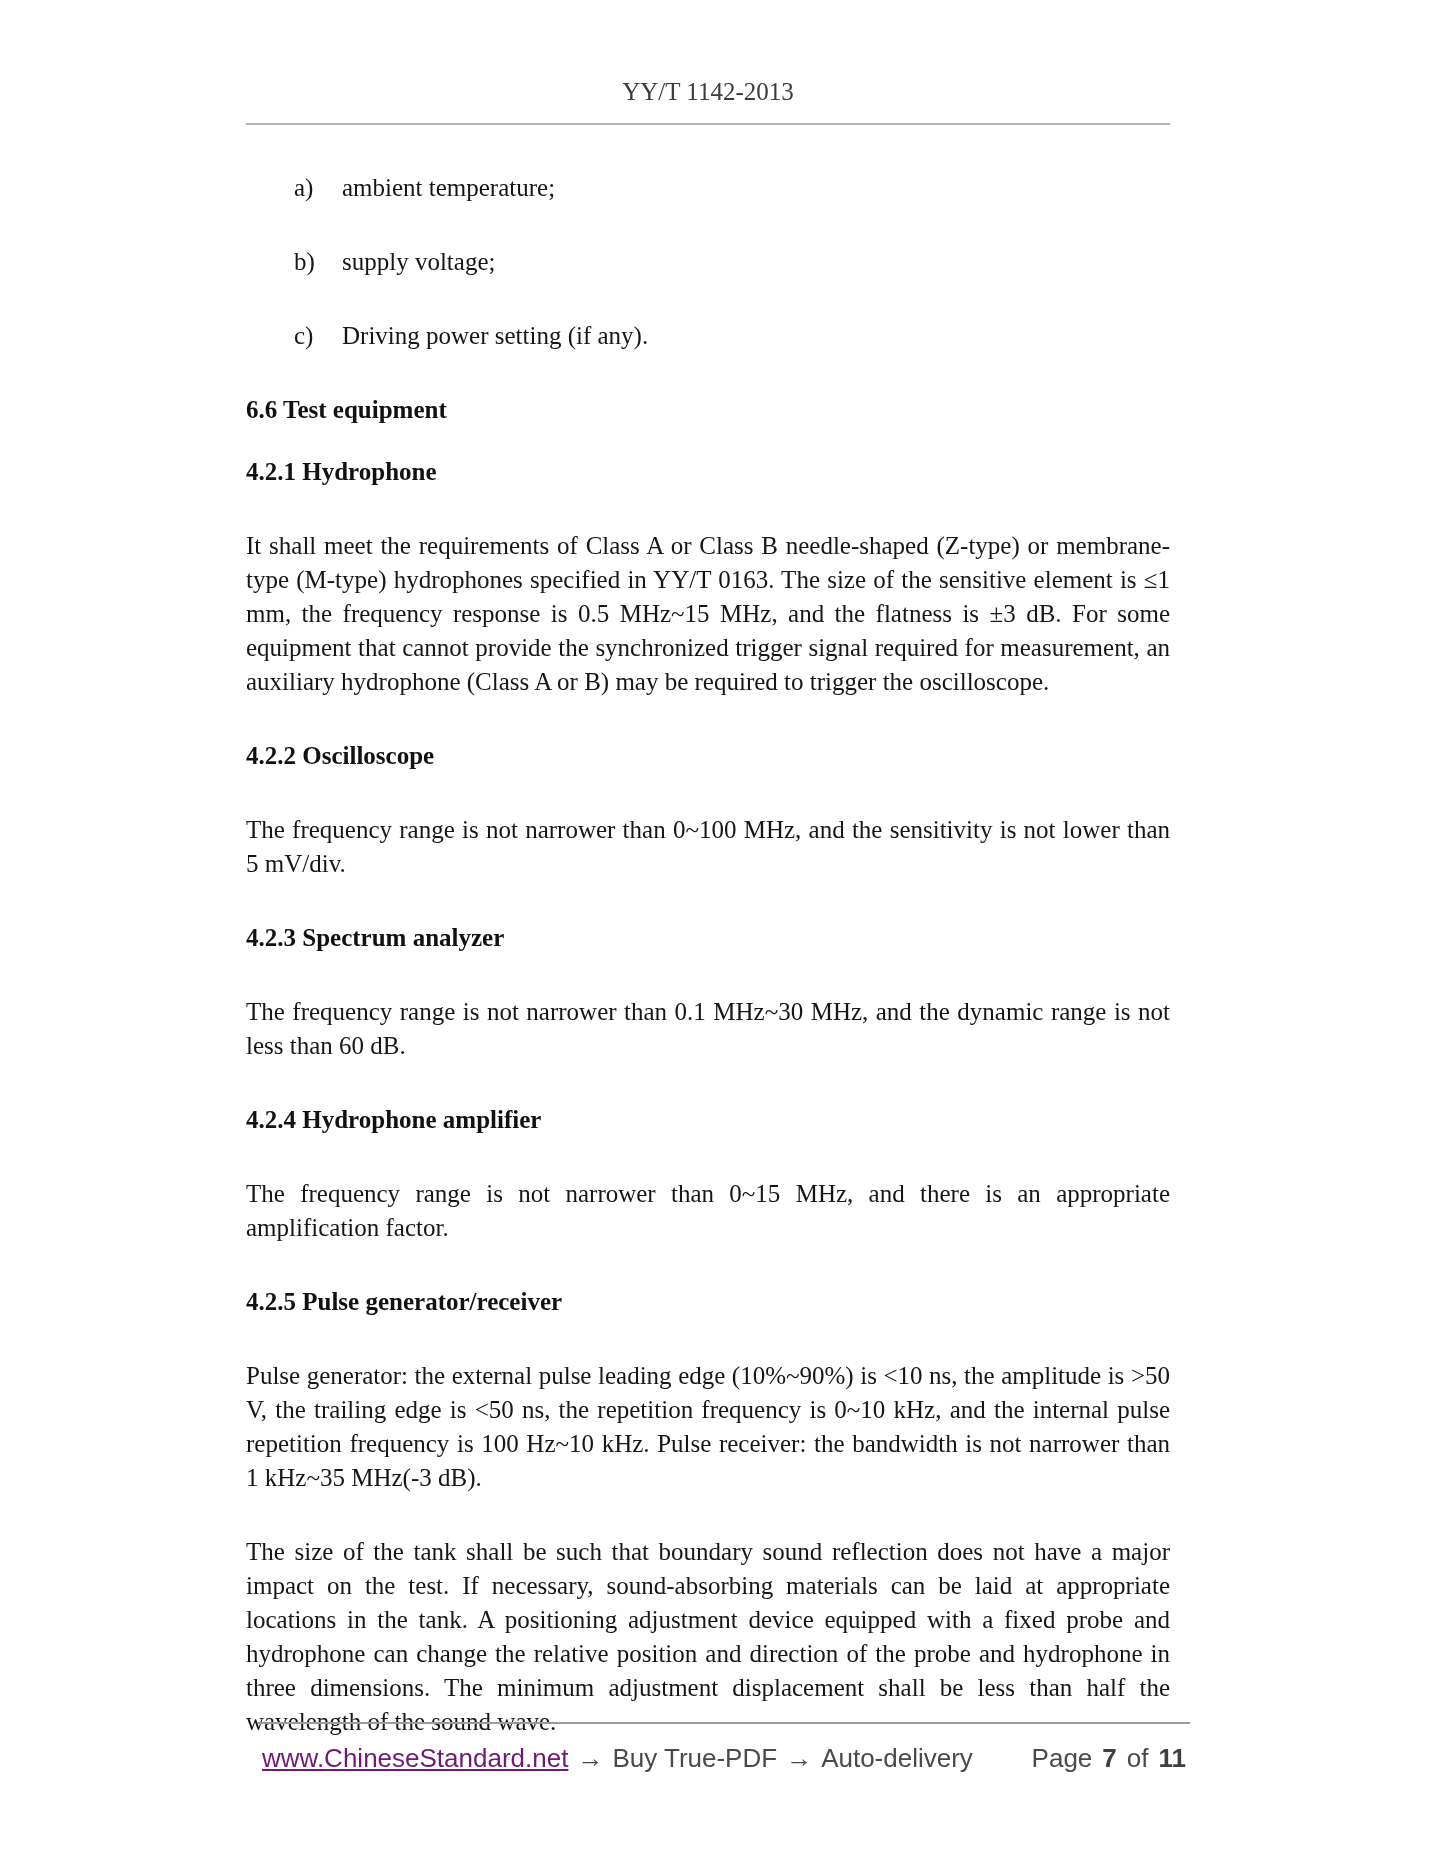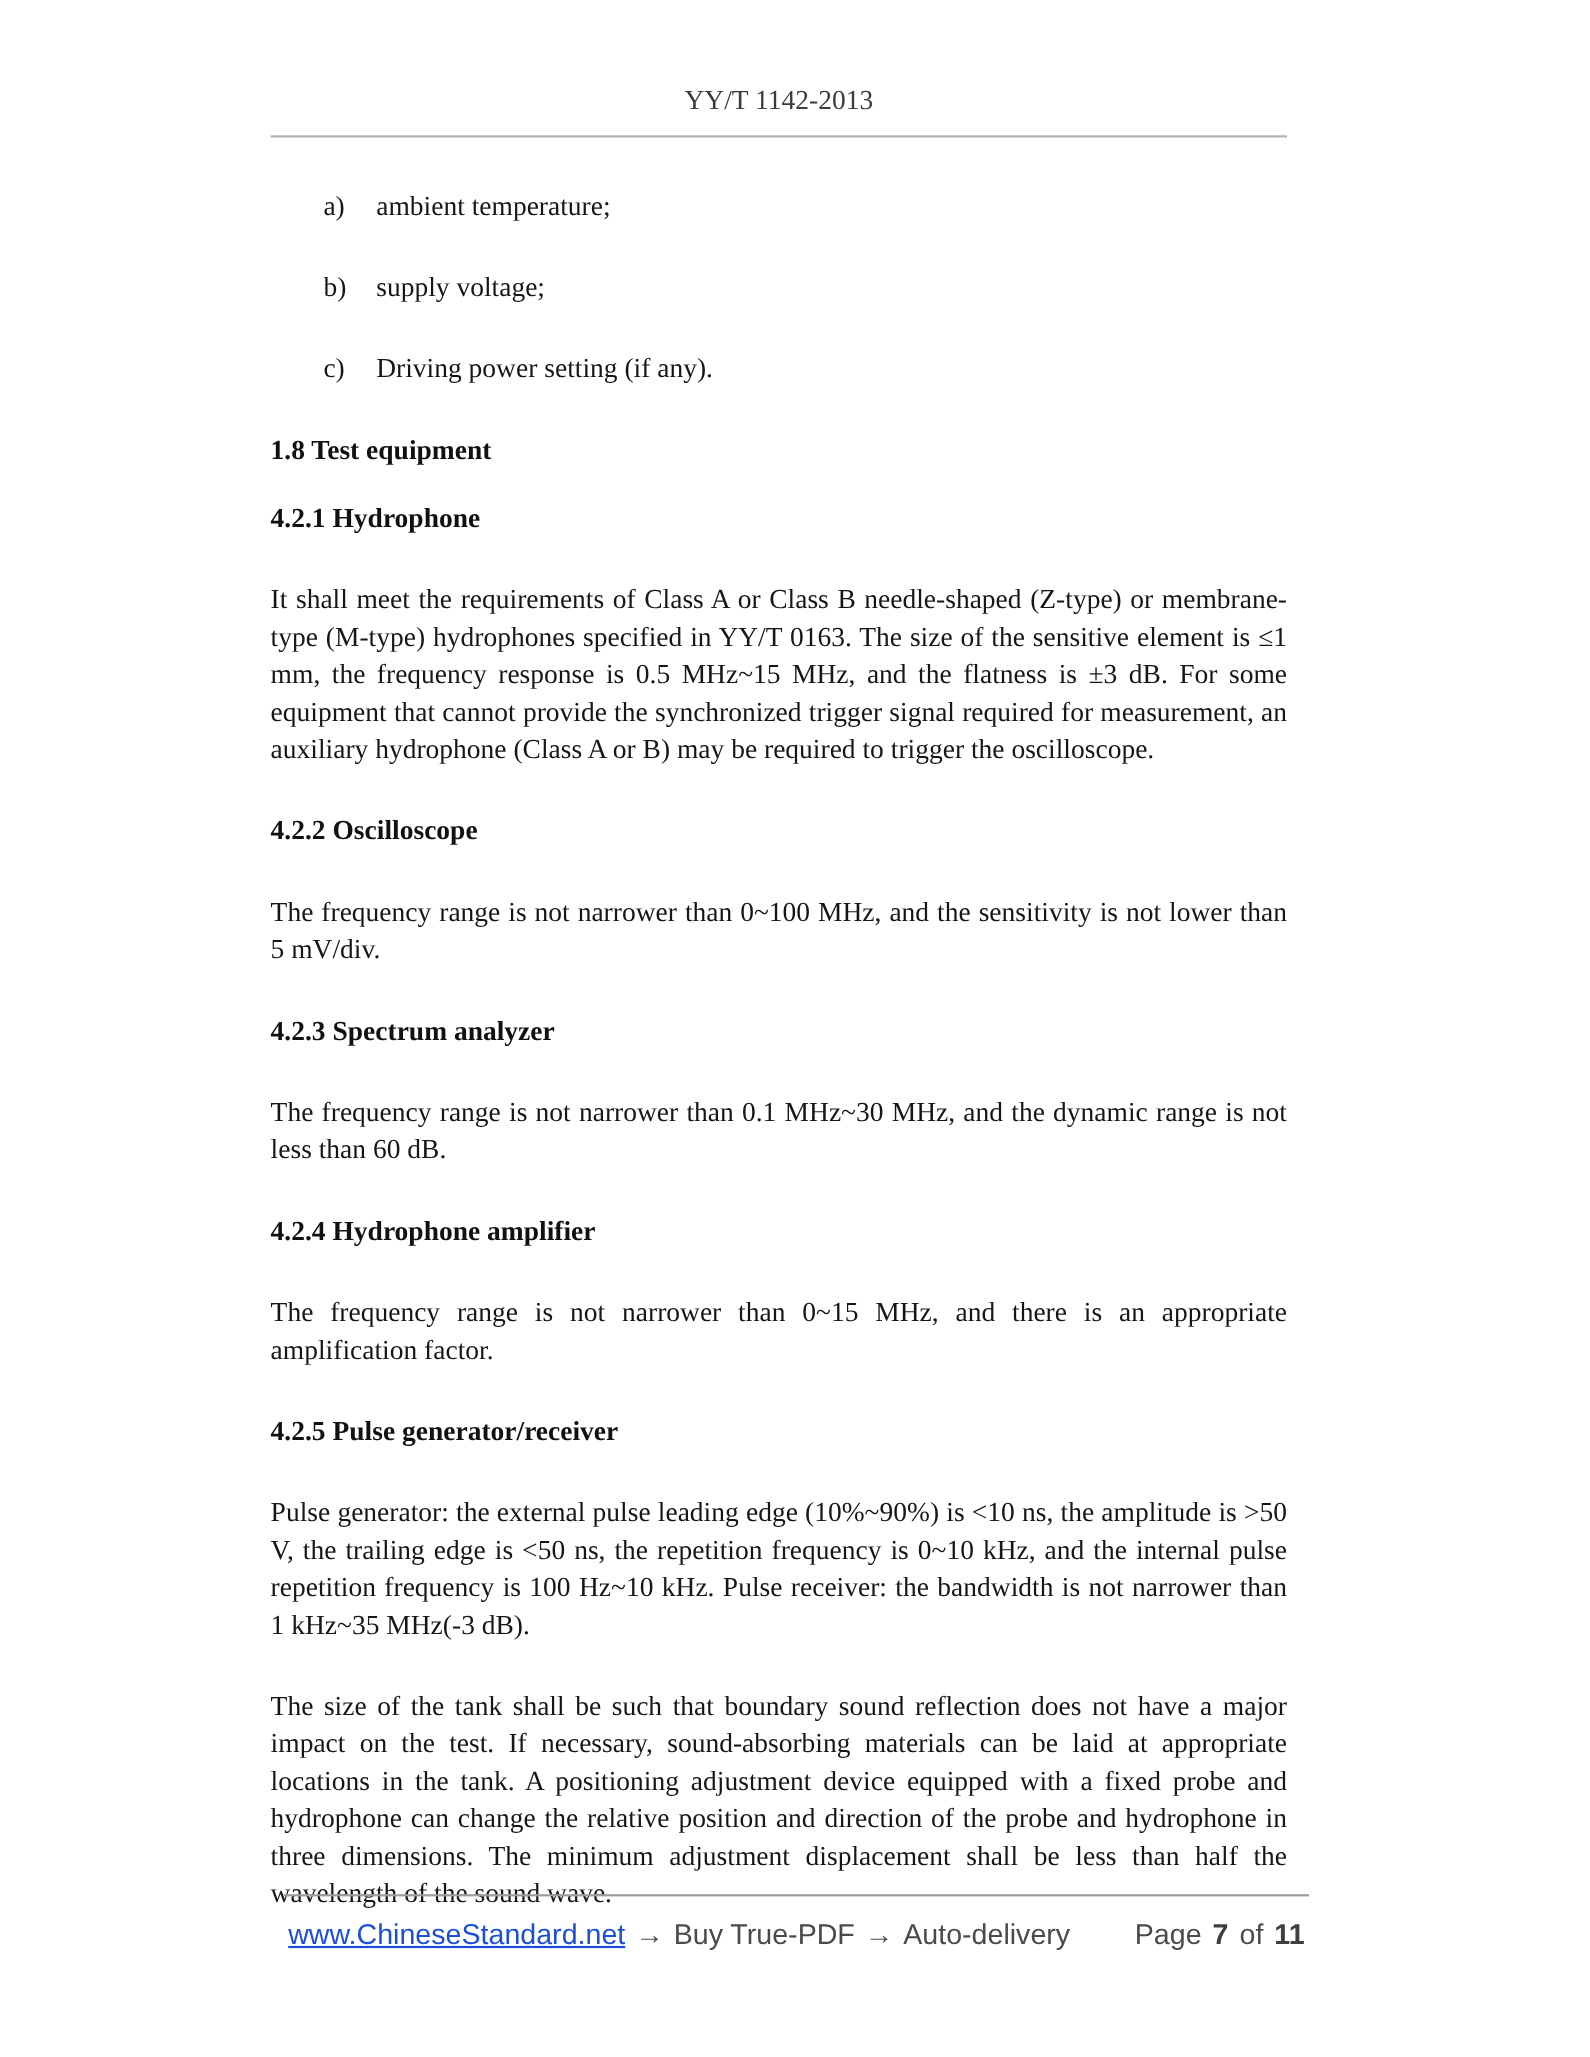--- a/index.html
+++ b/index.html
@@ -76,21 +76,21 @@
     font-size: 26px;
     line-height: 32px;
     color: #4a4a4a;
   }
   .footer-left {
     display: inline-flex;
     gap: 9px;
     align-items: baseline;
   }
   .footer-link {
-    color: #1d4ed8;
+    color: #701a75;
     text-decoration: underline;
     cursor: pointer;
   }
   .footer-right {
     display: inline-flex;
     gap: 10px;
     align-items: center;
   }
   .page-num { font-weight: bold; color: #3f3f3f; }
 </style>
@@ -108,21 +108,21 @@
         <span class="list-marker">a)</span><span>ambient temperature;</span>
       </div>
       <div class="list-item">
         <span class="list-marker">b)</span><span>supply voltage;</span>
       </div>
       <div class="list-item">
         <span class="list-marker">c)</span><span>Driving power setting (if any).</span>
       </div>
     </div>
 
-    <div class="sec-heading">1.8 Test equipment</div>
+    <div class="sec-heading">6.6 Test equipment</div>
 
     <div class="sec-heading">4.2.1 Hydrophone</div>
     <p class="para">It shall meet the requirements of Class A or Class B needle-shaped (Z-type) or membrane-type (M-type) hydrophones specified in YY/T 0163. The size of the sensitive element is ≤1 mm, the frequency response is 0.5 MHz~15 MHz, and the flatness is ±3 dB. For some equipment that cannot provide the synchronized trigger signal required for measurement, an auxiliary hydrophone (Class A or B) may be required to trigger the oscilloscope.</p>
 
     <div class="sec-heading">4.2.2 Oscilloscope</div>
     <p class="para">The frequency range is not narrower than 0~100 MHz, and the sensitivity is not lower than 5 mV/div.</p>
 
     <div class="sec-heading">4.2.3 Spectrum analyzer</div>
     <p class="para">The frequency range is not narrower than 0.1 MHz~30 MHz, and the dynamic range is not less than 60 dB.</p>
 

